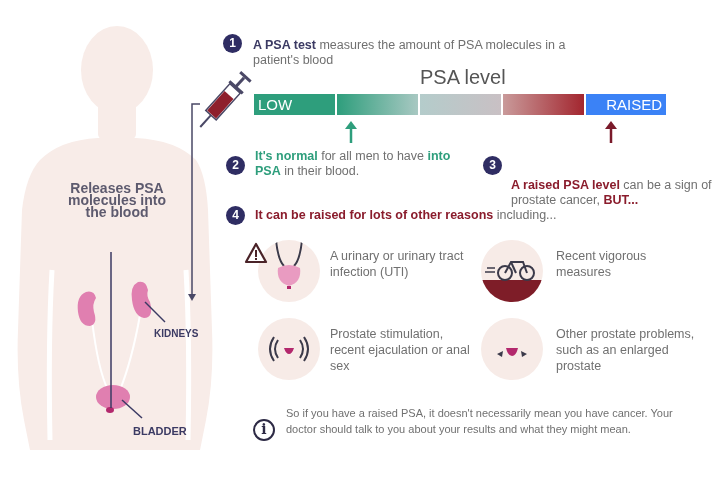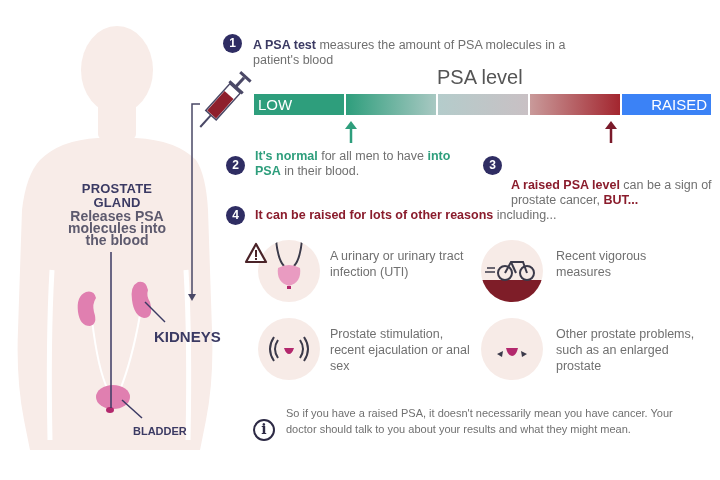--- a/index.html
+++ b/index.html
@@ -8,37 +8,37 @@
 
   .abs { position: absolute; }
 
   
   #silhouette { position: absolute; left: 0; top: 0; width: 230px; height: 480px; }
 
   .body-label { position: absolute; text-align: center; color: #3b3a63; font-weight: bold; }
   #prostate-label { left: 62px; top: 182px; width: 110px; }
   #prostate-title { font-size: 13px; line-height: 14px; letter-spacing: 0.2px; }
   #prostate-desc { font-size: 14px; line-height: 12px; color: #5d5a6e; }
-  #kidneys-label { left: 154px; top: 328px; font-size: 15px; }
+  #kidneys-label { left: 154px; top: 328px; font-size: 10px; }
   #bladder-label { left: 133px; top: 425px; font-size: 11px; }
 
   .num-badge {
     position: absolute; width: 19px; height: 19px; border-radius: 50%;
     background: #2f2d63; color: #fff; font-size: 12px; font-weight: bold;
     text-align: center; line-height: 19px;
   }
 
   .step-text { position: absolute; font-size: 12.5px; line-height: 15px; color: #707070; }
   .bold-dark { color: #3b3a63; font-weight: bold; }
   .bold-green { color: #2e9e7c; font-weight: bold; }
   .bold-red { color: #8a1c2c; font-weight: bold; }
 
-  #psa-title { position: absolute; left: 420px; top: 66px; font-size: 20px; color: #555; margin-left: 17px; }
-
-  #psa-bar { position: absolute; left: 254px; top: 94px; width: 457px; height: 21px; display: flex; }
+  #psa-title { position: absolute; left: 420px; top: 66px; font-size: 20px; color: #555; }
+
+  #psa-bar { position: absolute; left: 254px; top: 94px; width: 412px; height: 21px; display: flex; }
   .seg { height: 100%; border-right: 2px solid #fff; position: relative; }
   .seg:last-child { border-right: none; }
   .seg-label { position: absolute; top: 2px; font-size: 15px; color: #fff; }
   #seg-1 { width: 92px; background: #2e9e7c; }
   #seg-2 { width: 92px; background: linear-gradient(90deg, #2e9e7c, #a8c8c2); }
   #seg-3 { width: 92px; background: linear-gradient(90deg, #b4cccb, #c9c0c4); }
   #seg-4 { width: 92px; background: linear-gradient(90deg, #c99a9a, #a3262f); }
   #seg-5 { width: 89px; background: #3b82f6; }
 
   .arrow-up { position: absolute; }
@@ -87,21 +87,20 @@
   <ellipse cx="110" cy="410" rx="4" ry="3" fill="#b3286d"></ellipse>
 
   <line x1="111" y1="252" x2="111" y2="408" stroke="#3b3a63" stroke-width="1.5"></line>
 
   <line x1="145" y1="302" x2="165" y2="322" stroke="#3b3a63" stroke-width="1.5"></line>
 
   <line x1="122" y1="400" x2="142" y2="418" stroke="#3b3a63" stroke-width="1.5"></line>
 </svg>
 
 <div class="body-label" id="prostate-label">
-  <div id="prostate-title">PROSTATE GLAND</div>
   <div id="prostate-desc">Releases PSA molecules into the blood</div>
 </div>
 <div class="body-label" id="kidneys-label">KIDNEYS</div>
 <div class="body-label" id="bladder-label">BLADDER</div>
 
 <svg class="abs" style="left:184px; top:100px; width:20px; height:205px;" viewBox="0 0 20 205">
   <polyline points="16,4 8,4 8,198" stroke="#4a4866" stroke-width="1.5" fill="none"></polyline>
   <polygon points="4,194 12,194 8,201" fill="#4a4866"></polygon>
 </svg>
 

